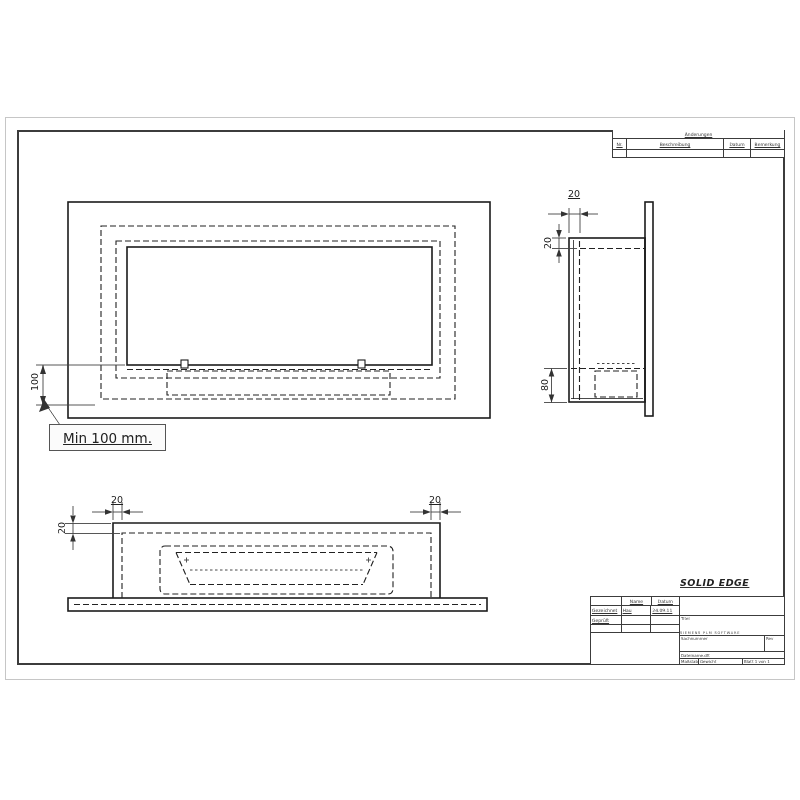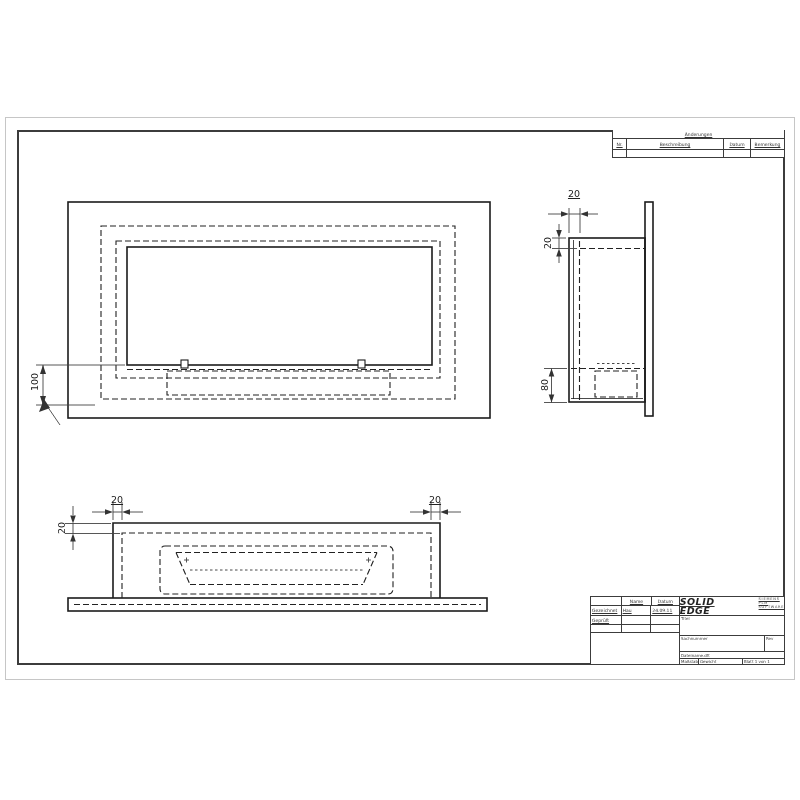--- a/index.html
+++ b/index.html
@@ -42,21 +42,21 @@
                border-top:1px solid #3c3c3c;display:flex;font-size:4.5px;color:#333;background:#fff;}
   #tb-left{width:88px;border-right:1px solid #3c3c3c;display:flex;flex-direction:column;}
   .tbrow{display:flex;flex:0 0 auto;border-bottom:1px solid #3c3c3c;}
   .tbrow:last-child{border-bottom:none;}
   .tbc{display:flex;align-items:center;overflow:hidden;white-space:nowrap;padding-left:1px;}
   .tbc.ctr{justify-content:center;padding-left:0;}
   .w30{width:30px;border-right:1px solid #3c3c3c;}
   .w29{width:29px;border-right:1px solid #3c3c3c;}
   .w29l{width:28px;}
   #tb-right{width:104px;display:flex;flex-direction:column;}
-  #logo-box{height:18px;border-bottom:1px solid #3c3c3c;display:flex;flex-direction:row;justify-content:center;gap:44px;}
+  #logo-box{height:18px;border-bottom:1px solid #3c3c3c;display:flex;flex-direction:column;justify-content:center;gap:44px;}
   #logo-main{font-size:9.5px;font-style:italic;font-weight:bold;letter-spacing:0.5px;color:#222;line-height:9px;}
   #logo-sub{font-size:3.5px;letter-spacing:0.8px;color:#444;line-height:4px;}
   #titel-row{height:20px;border-bottom:1px solid #3c3c3c;position:relative;}
   #docnum-row{height:17px;border-bottom:1px solid #3c3c3c;position:relative;display:flex;}
   #docnum-main{flex:1;position:relative;border-right:1px solid #3c3c3c;}
   #docnum-rev{width:19px;position:relative;}
   .tiny-label{position:absolute;left:1px;top:0;font-size:4px;color:#444;}
   #file-row{height:6px;border-bottom:1px solid #3c3c3c;display:flex;align-items:center;padding-left:1px;font-size:4px;}
   #bottom-row{flex:1;display:flex;}
   #bottom-row .bc{display:flex;align-items:center;padding-left:1px;font-size:4px;overflow:hidden;white-space:nowrap;}
@@ -190,20 +190,21 @@
   </svg>
 
   <span class="dim abs" style="left:25px;top:377px;"><span class="rot" style="display:inline-block;">100</span></span>
   <span class="dim abs" style="left:564px;top:189px;">20</span>
   <span class="dim abs" style="left:538px;top:238px;"><span class="rot" style="display:inline-block;">20</span></span>
   <span class="dim abs" style="left:535px;top:380px;"><span class="rot" style="display:inline-block;">80</span></span>
   <span class="dim abs" style="left:107px;top:495px;">20</span>
   <span class="dim abs" style="left:425px;top:495px;">20</span>
   <span class="dim abs" style="left:52px;top:523px;"><span class="rot" style="display:inline-block;">20</span></span>
 
+  <div class="abs" id="note-box">Min 100 mm.</div>
 
   <div class="abs" id="rev-table">
     <div class="hdr">Änderungen</div>
     <div class="row labels">
       <div class="c c1">Nr.</div>
       <div class="c c2">Beschreibung</div>
       <div class="c c3">Datum</div>
       <div class="c c4">Bemerkung</div>
     </div>
     <div class="row empty">

